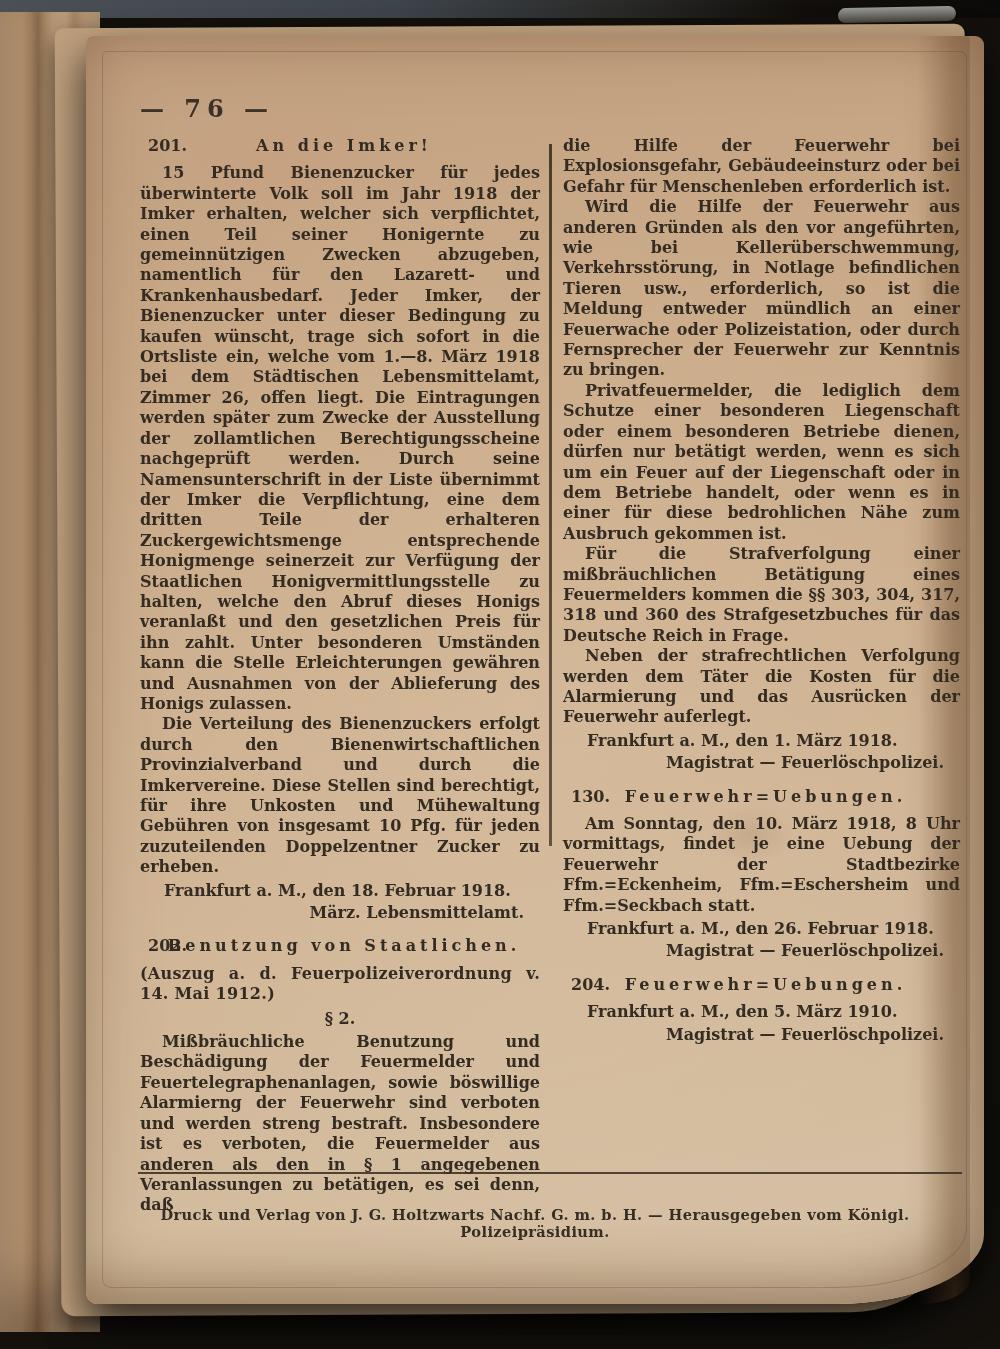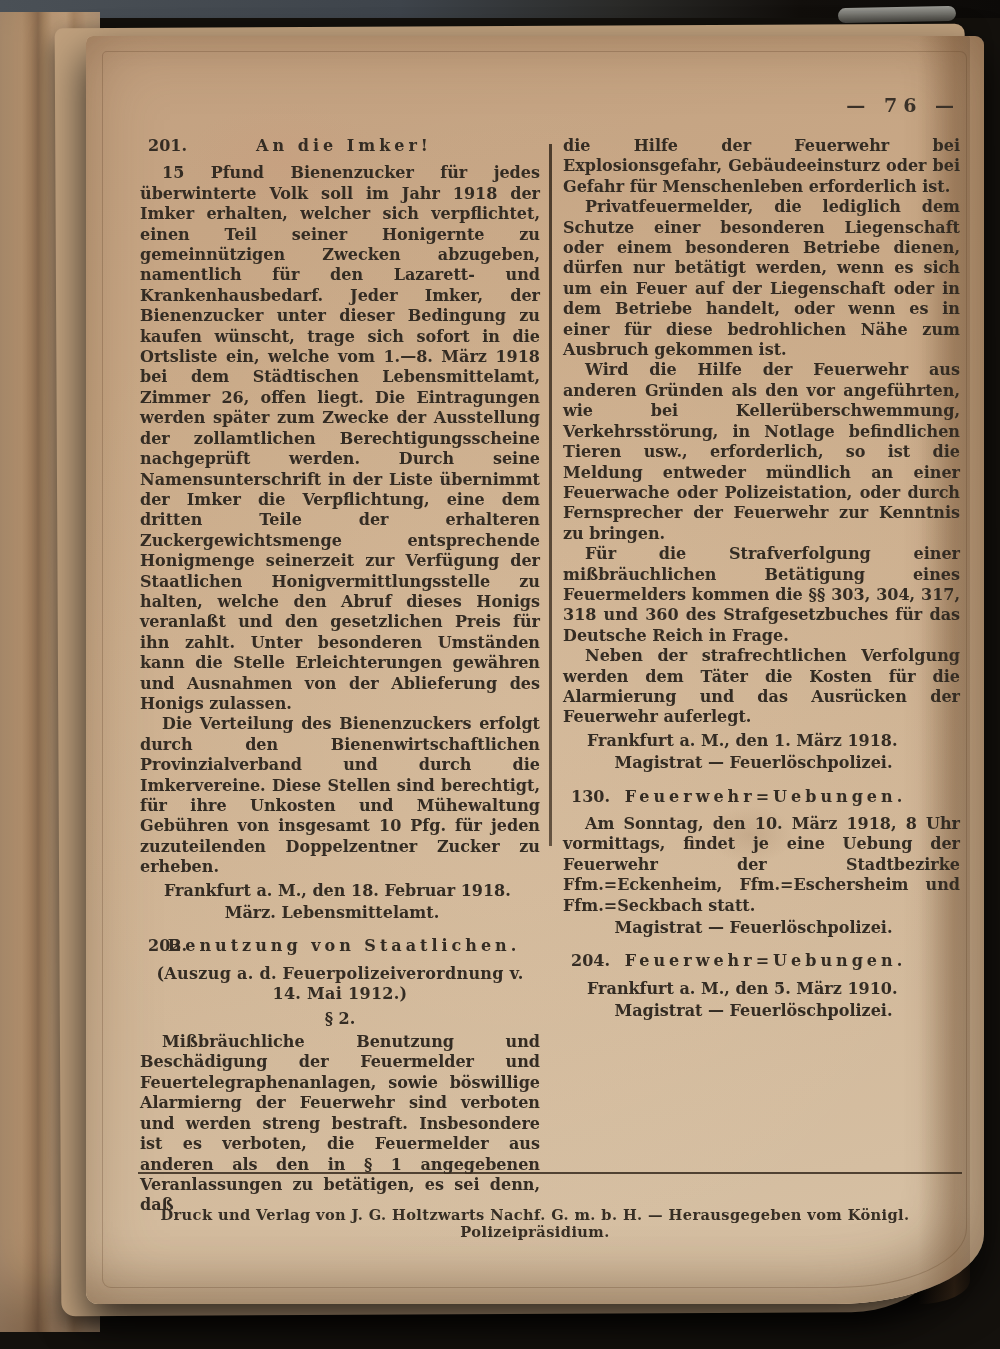--- a/index.html
+++ b/index.html
@@ -34,39 +34,39 @@
                0 20px 40px rgba(0,0,0,.75);
     color:#322b22;}
   .plate-frame{position:absolute;left:16px;top:15px;right:17px;bottom:16px;
     border:1px solid rgba(94,64,38,.28);border-radius:5px 7px 130px 9px / 5px 7px 60px 9px;
     pointer-events:none;}
   .right-fold{position:absolute;right:14px;top:0;width:52px;height:100%;
     background:linear-gradient(90deg,rgba(0,0,0,0),rgba(105,70,40,.30) 70%,rgba(60,38,20,.18));
     border-radius:0 9px 150px 0/0 9px 70px 0;pointer-events:none;}
 
   
-  .pagenum{position:absolute;left:54px;top:58px;width:820px;text-align:right;
-    font-size:19px;font-weight:bold;letter-spacing:6px;color:#3a3128;}
+  .pagenum{position:absolute;left:54px;top:58px;width:820px;text-align:left;
+    font-size:24px;font-weight:bold;letter-spacing:6px;color:#3a3128;}
   .col{position:absolute;top:100px;font-size:16px;line-height:20.4px;font-weight:bold;
     color:#342c23;text-align:justify;}
   .col-left{left:54px;width:400px;}
   .col-right{left:477px;width:397px;}
   .divider{position:absolute;left:463px;top:108px;width:3px;height:702px;
     background:linear-gradient(180deg,rgba(62,48,34,.9),rgba(62,48,34,.75));}
 
   .section-head{position:relative;text-align:center;margin:13px 0 7px 8px;}
   .section-head.first{margin-top:0;}
   .section-number{position:absolute;left:0;top:0;letter-spacing:0;}
   .section-title{letter-spacing:4px;}
   .para{margin:0;text-indent:22px;}
   .para.no-indent{text-indent:0;}
-  .subtitle{text-align:center;margin:2px 0 2px 0;letter-spacing:0.3px;}
+  .subtitle{margin:2px 0 2px 0;letter-spacing:0.3px;}
   .pmark{text-align:center;margin:4px 0 3px 0;}
   .dateline{text-indent:24px;margin-top:3px;text-align:left;}
-  .signature{text-align:center;padding-right:16px;margin-top:2px;}
+  .signature{text-align:right;padding-right:16px;margin-top:2px;}
 
   .footer-rule{position:absolute;left:52px;top:1136px;width:824px;height:2px;
     background:rgba(56,44,31,.85);}
   .imprint{position:absolute;left:30px;top:1170px;width:838px;text-align:center;
     font-size:14.6px;font-weight:bold;letter-spacing:0.4px;color:#362e24;}
 </style>
 </head>
 <body>
 
 <div id="stage">
@@ -98,32 +98,33 @@
         <span class="section-number">202.</span>
         <span class="section-title">Benutzung von Staatlichen.</span>
       </div>
       <div class="subtitle">(Auszug a. d. Feuerpolizeiverordnung v. 14. Mai 1912.)</div>
       <div class="pmark">§ 2.</div>
       <p class="para">Mißbräuchliche Benutzung und Beschädigung der Feuermelder und Feuertelegraphenanlagen, sowie böswillige Alarmierng der Feuerwehr sind verboten und werden streng bestraft. Insbesondere ist es verboten, die Feuermelder aus anderen als den in § 1 angegebenen Veranlassungen zu betätigen, es sei denn, daß</p>
     </div>
 
     <div class="col col-right">
       <p class="para no-indent">die Hilfe der Feuerwehr bei Explosionsgefahr, Gebäudeeinsturz oder bei Gefahr für Menschenleben erforderlich ist.</p>
+      <p class="para">Wird die Hilfe der Feuerwehr aus anderen Gründen als den vor angeführten, wie bei Kellerüberschwemmung, Verkehrsstörung, in Notlage befindlichen Tieren usw., erforderlich, so ist die Meldung entweder mündlich an einer Feuerwache oder Polizeistation, oder durch Fernsprecher der Feuerwehr zur Kenntnis zu bringen.</p>
       <p class="para">Privatfeuermelder, die lediglich dem Schutze einer besonderen Liegenschaft oder einem besonderen Betriebe dienen, dürfen nur betätigt werden, wenn es sich um ein Feuer auf der Liegenschaft oder in dem Betriebe handelt, oder wenn es in einer für diese bedrohlichen Nähe zum Ausbruch gekommen ist.</p>
-      <p class="para">Wird die Hilfe der Feuerwehr aus anderen Gründen als den vor angeführten, wie bei Kellerüberschwemmung, Verkehrsstörung, in Notlage befindlichen Tieren usw., erforderlich, so ist die Meldung entweder mündlich an einer Feuerwache oder Polizeistation, oder durch Fernsprecher der Feuerwehr zur Kenntnis zu bringen.</p>
       <p class="para">Für die Strafverfolgung einer mißbräuchlichen Betätigung eines Feuermelders kommen die §§ 303, 304, 317, 318 und 360 des Strafgesetzbuches für das Deutsche Reich in Frage.</p>
       <p class="para">Neben der strafrechtlichen Verfolgung werden dem Täter die Kosten für die Alarmierung und das Ausrücken der Feuerwehr auferlegt.</p>
       <div class="dateline">Frankfurt a. M., den 1. März 1918.</div>
       <div class="signature">Magistrat — Feuerlöschpolizei.</div>
 
       <div class="section-head">
         <span class="section-number">130.</span>
         <span class="section-title">Feuerwehr=Uebungen.</span>
       </div>
       <p class="para">Am Sonntag, den 10. März 1918, 8 Uhr vormittags, findet je eine Uebung der Feuerwehr der Stadtbezirke Ffm.=Eckenheim, Ffm.=Eschersheim und Ffm.=Seckbach statt.</p>
+      <div class="dateline">Frankfurt a. M., den 26. Februar 1918.</div>
       <div class="signature">Magistrat — Feuerlöschpolizei.</div>
 
       <div class="section-head">
         <span class="section-number">204.</span>
         <span class="section-title">Feuerwehr=Uebungen.</span>
       </div>
       <div class="dateline">Frankfurt a. M., den 5. März 1910.</div>
       <div class="signature">Magistrat — Feuerlöschpolizei.</div>
     </div>
 

